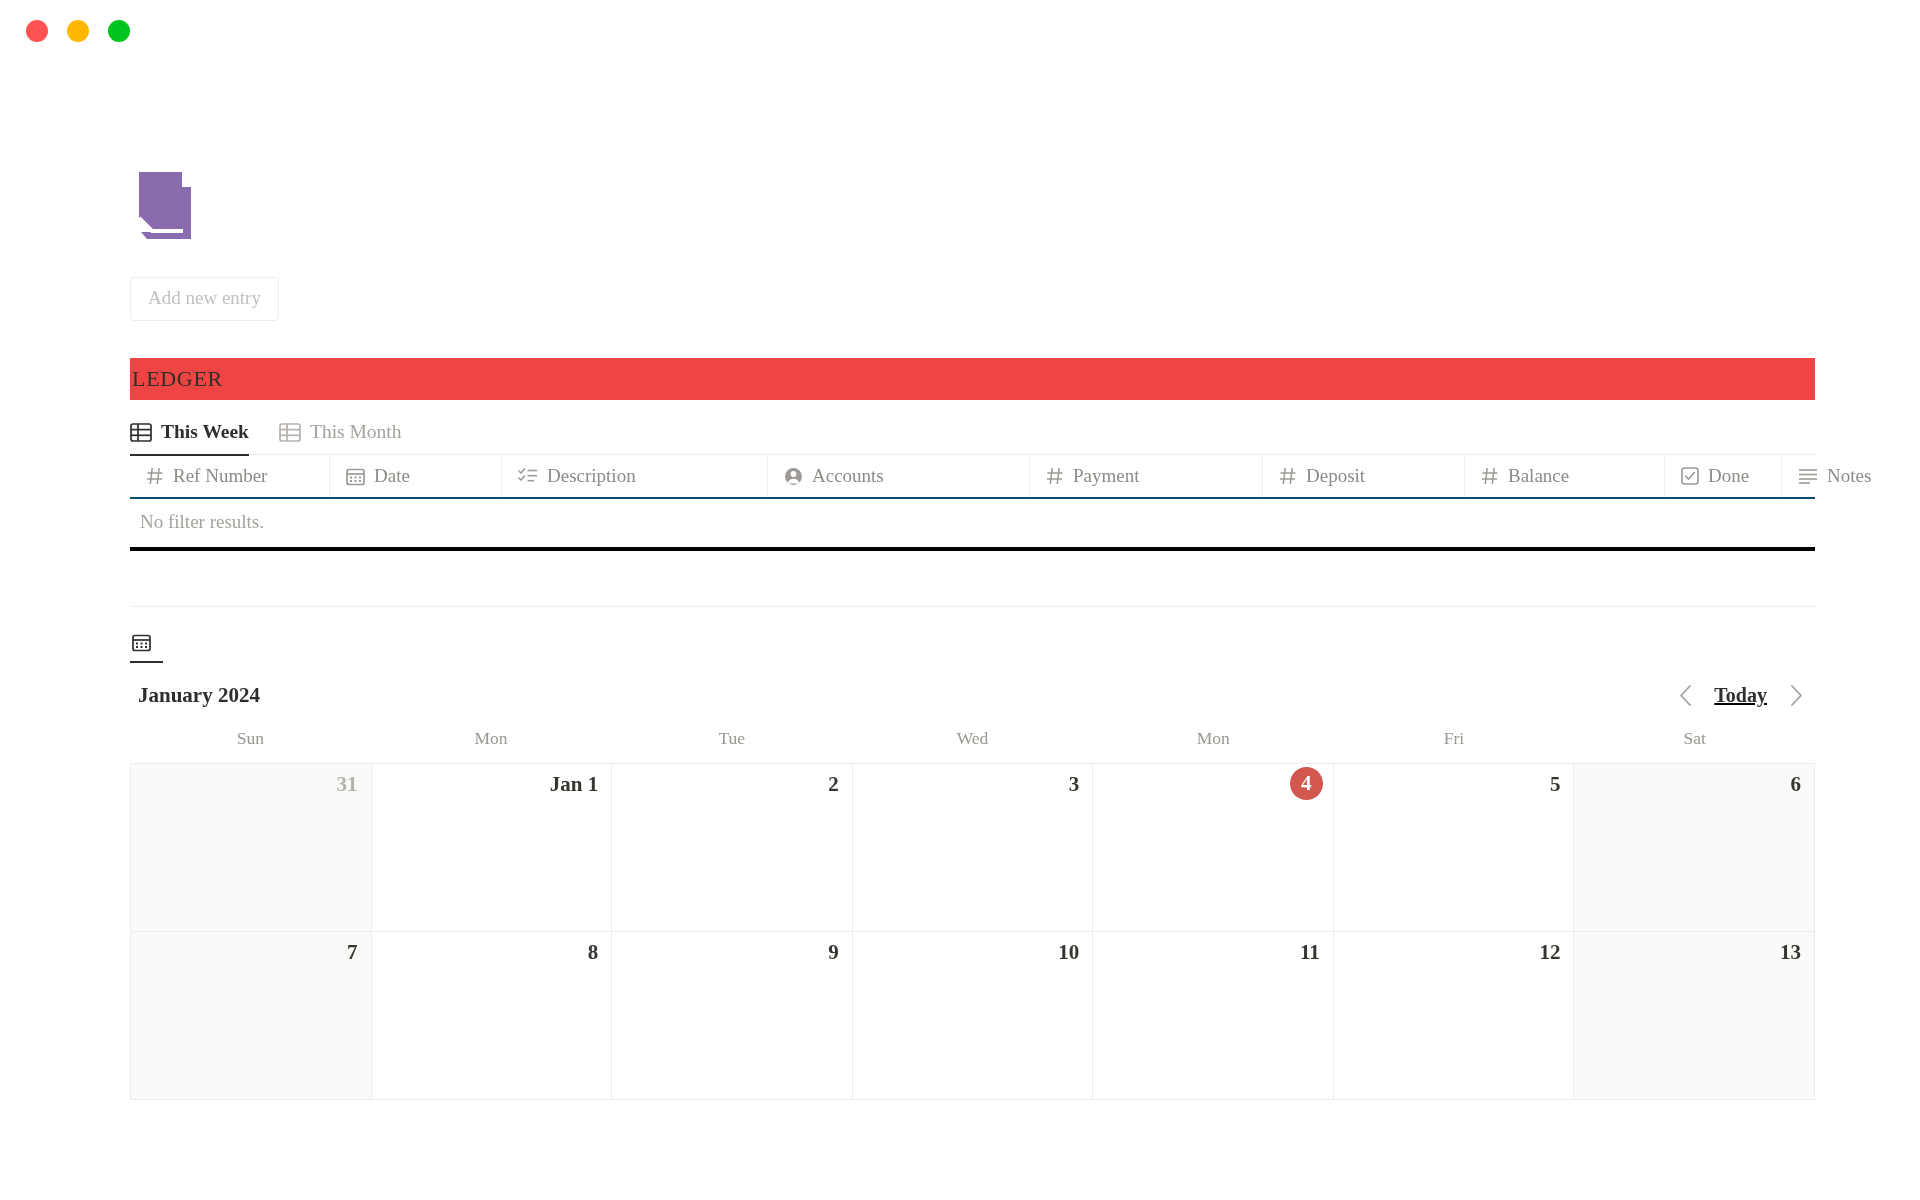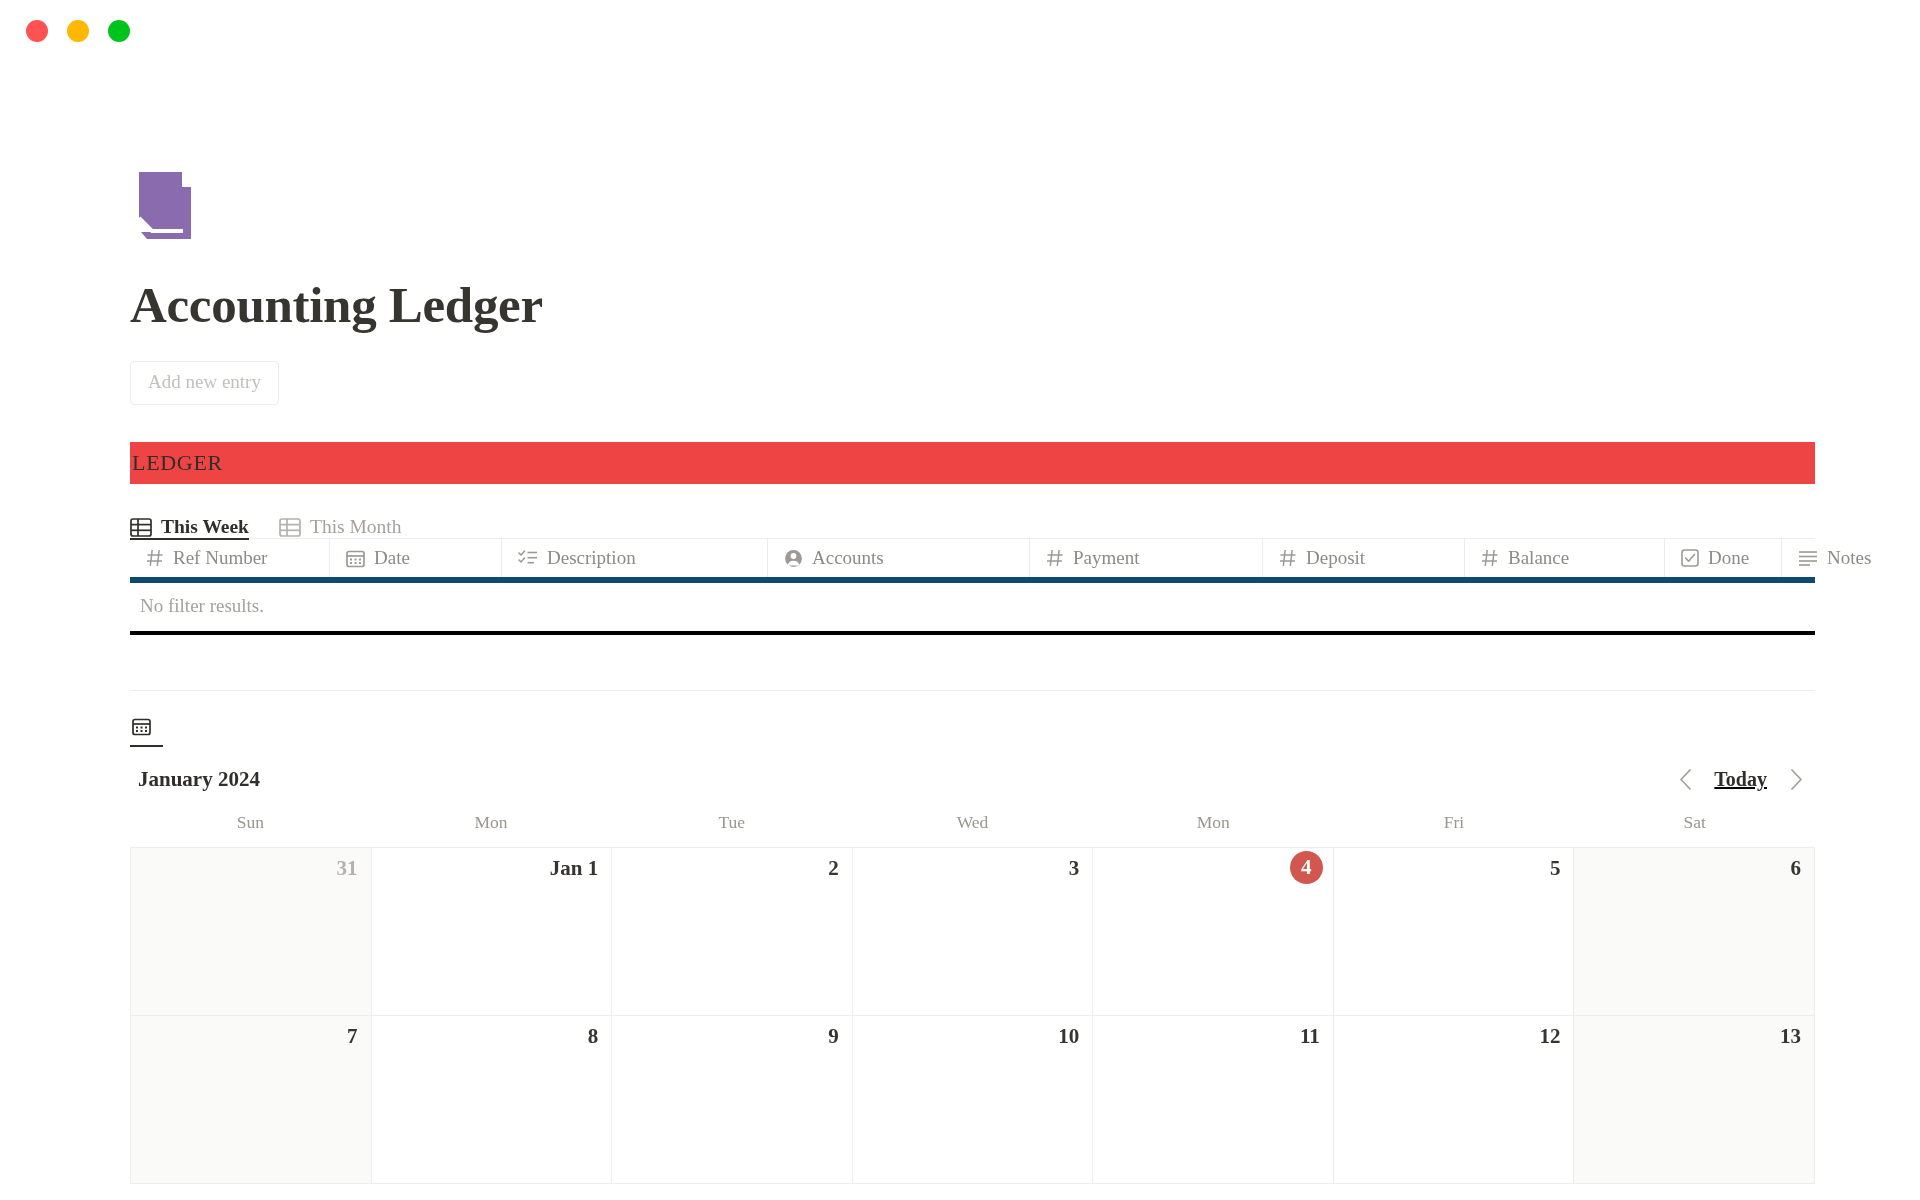--- a/index.html
+++ b/index.html
@@ -42,31 +42,31 @@
     margin-top:37px; background:#ef4444; height:42px;
     display:flex; align-items:center; padding-left:2px;
   }
   .section-bar .label {
     font-size:22px; color:#2f2e2b; letter-spacing:0.7px;
   }
 
   
   .tabs { display:flex; align-items:flex-end; gap:30px; height:54px; padding-top:12px; }
   .tab {
-    display:flex; align-items:center; gap:9px; 
+    display:flex; align-items:center; gap:9px; padding-bottom:11px;
     border-bottom:2.5px solid transparent; cursor:pointer;
     font-size:19.5px; color:#a5a29c; position:relative; top:2px;
   }
   .tab.active { color:#2f2e2b; font-weight:bold; border-bottom-color:#2f2e2b; }
   .tab .ticon { display:flex; align-items:center; }
   .tab.icon-only { padding:0 12px 9px 2px; }
 
   
   .tbl { border-top:1px solid #ededec; }
-  .tbl-head { display:flex; height:44px; border-bottom:6px solid #0c4a6e; }
+  .tbl-head { display:flex; height:44px; border-bottom:2px solid #0c4a6e; }
   .th {
     display:flex; align-items:center; gap:9px;
     border-right:1px solid #ededec; padding-left:16px;
     font-size:19px; color:#8d8b86; overflow:hidden; white-space:nowrap;
   }
   .th:last-child { border-right:none; }
   .th .ci { display:flex; align-items:center; flex:none; }
   .empty-row {
     font-size:19px; color:#a5a29c; padding:12px 0 14px 10px;
     border-bottom:4px solid #000000;
@@ -119,21 +119,20 @@
   <div class="doc-icon">
     <svg width="72" height="78" viewBox="0 0 72 78" xmlns="http://www.w3.org/2000/svg">
       <path d="M50 18 H61 V70 H17 L11 63 H50 Z" fill="#8a6bad"></path>
       <path d="M9 3 H52 V62 H22 L9 49 Z" fill="#8a6bad"></path>
       <path d="M50 20 H59 V68 H19 L15 64 H50 Z" fill="#ffffff" opacity="0"></path>
       <path d="M52 20 H59 V68 H18" fill="none" stroke="#ffffff" stroke-width="0"></path>
       <path d="M53 62 H22 L9 49" fill="none" stroke="#ffffff" stroke-width="4"></path>
     </svg>
   </div>
 
-  <h1 class="page-title">Accounting Ledger</h1>
 
   <div class="add-btn">Add new entry</div>
 
   
   <div class="section-bar">
     <span class="label">LEDGER</span>
   </div>
 
   <div class="tabs" id="ledger-tabs">
         <div class="tab active">

